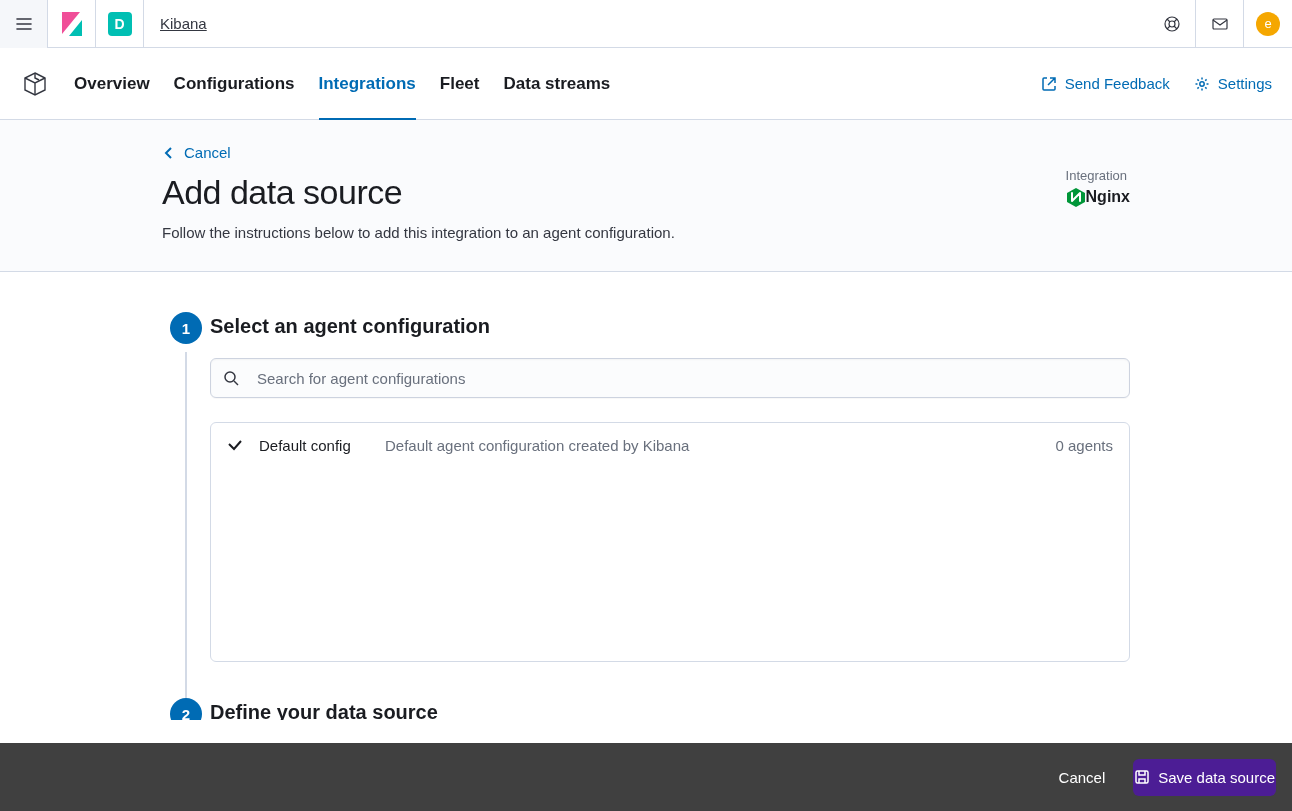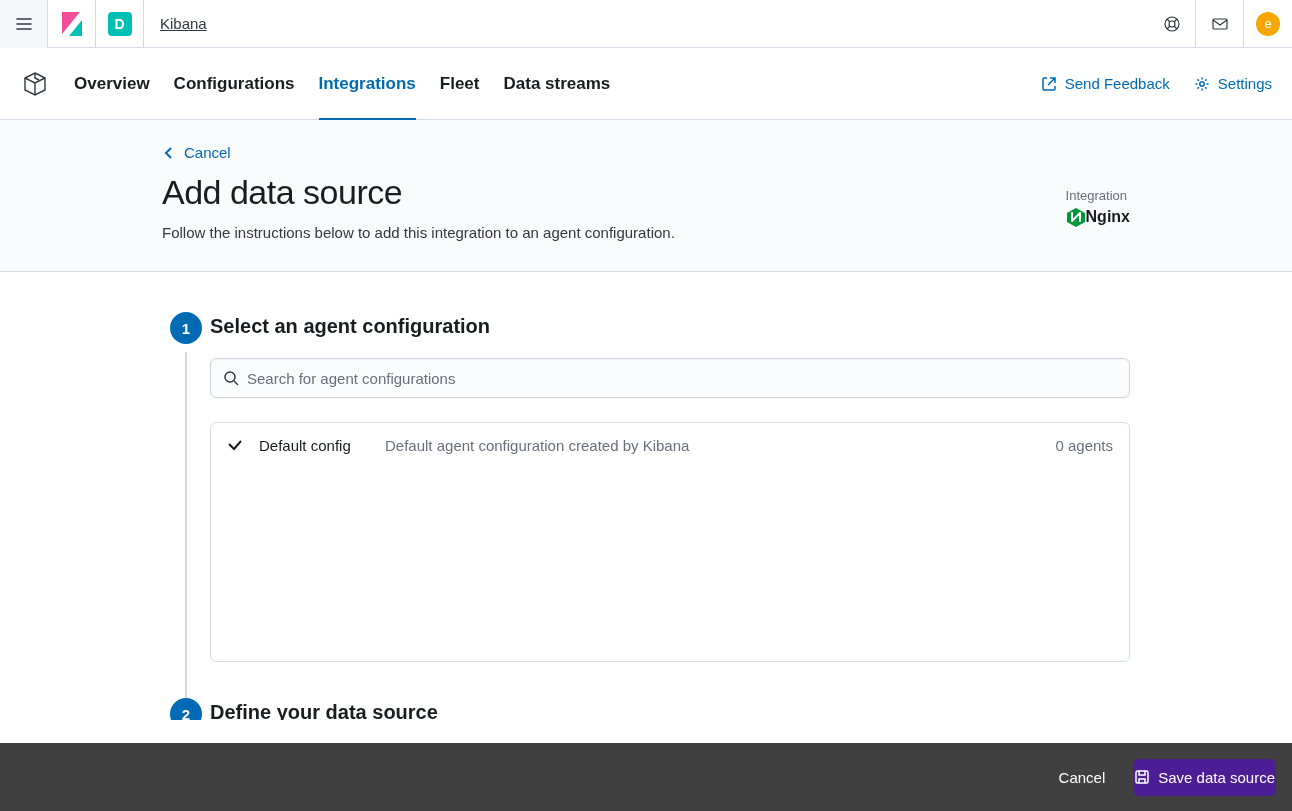--- a/index.html
+++ b/index.html
@@ -44,37 +44,37 @@
   .tab-action svg { width:16px; height:16px; stroke:#006bb4; fill:none; stroke-width:1.5;}
 
   
   .scroll { flex:1; overflow-y:auto; }
   .page-header { background:#fafbfd; border-bottom:1px solid #d3dae6; padding: 24px 0 30px; }
   .page-header-inner { max-width: 1000px; margin: 0 auto; padding: 0 16px; position:relative;}
   .back-link { display:inline-flex; align-items:center; gap:8px; color:#006bb4; font-size:15px; cursor:pointer; margin-bottom:12px;}
   .back-link svg { width:14px; height:14px; stroke:#006bb4; fill:none; stroke-width:2;}
   .page-title { font-size:34px; font-weight:500; color:#1a1c21; margin-bottom:12px; letter-spacing:-0.5px;}
   .page-desc { font-size:15px; color:#343741; }
-  .integration-box { position:absolute; right:16px; top:44px; }
+  .integration-box { position:absolute; right:16px; top:24px; }
   .integration-label { font-size:13px; color:#69707d; margin-bottom:4px;}
   .integration-row { display:flex; align-items:center; }
   .nginx-icon { width:20px; height:20px; }
   .nginx-icon svg { width:20px; height:20px;}
   .integration-name { font-size:16px; font-weight:700; color:#1a1c21;}
 
   
   .steps-wrap { max-width: 1000px; margin: 0 auto; padding: 40px 16px 40px; }
   .step { display:flex; }
   .step-gutter { width:48px; display:flex; flex-direction:column; align-items:center;}
   .step-num { width:32px; height:32px; border-radius:50%; background:#006bb4; color:#fff; font-weight:600; display:flex; align-items:center; justify-content:center; font-size:15px; flex-shrink:0;}
   .step-line { width:2px; flex:1; background:#d3dae6; margin-top:8px;}
   .step-body { flex:1; padding-bottom:36px;}
   .step-title { font-size:20px; font-weight:600; color:#1a1c21; margin-top:3px; margin-bottom:20px;}
 
-  .search-box { border:1px solid #cdd3df; border-radius:6px; height:40px; display:flex; align-items:center; padding:0 12px; gap:8px; background:#fbfcfd; box-shadow: 0 1px 1px rgba(0,0,0,0.03), inset 0 1px 2px rgba(0,0,0,0.04);}
+  .search-box { border:1px solid #cdd3df; border-radius:6px; height:40px; display:flex; align-items:center; padding:0 12px; gap:18px; background:#fbfcfd; box-shadow: 0 1px 1px rgba(0,0,0,0.03), inset 0 1px 2px rgba(0,0,0,0.04);}
   .search-box svg { width:16px; height:16px; stroke:#343741; fill:none; stroke-width:1.5;}
   .search-box input { border:none; outline:none; flex:1; font-size:15px; background:transparent; color:#343741;}
   .search-box input::placeholder { color:#69707d; }
 
   .list-panel { margin-top:24px; border:1px solid #d3dae6; border-radius:6px; min-height:240px; background:#fff; }
   .list-row { display:flex; align-items:center; gap:16px; padding:14px 16px; cursor:pointer;}
   .list-row svg.chk { width:16px; height:16px; stroke:#1a1c21; fill:none; stroke-width:2;}
   .row-name { font-size:15px; color:#1a1c21; font-weight:500; min-width:110px;}
   .row-desc { font-size:15px; color:#69707d; flex:1;}
   .row-agents { font-size:15px; color:#69707d;}

